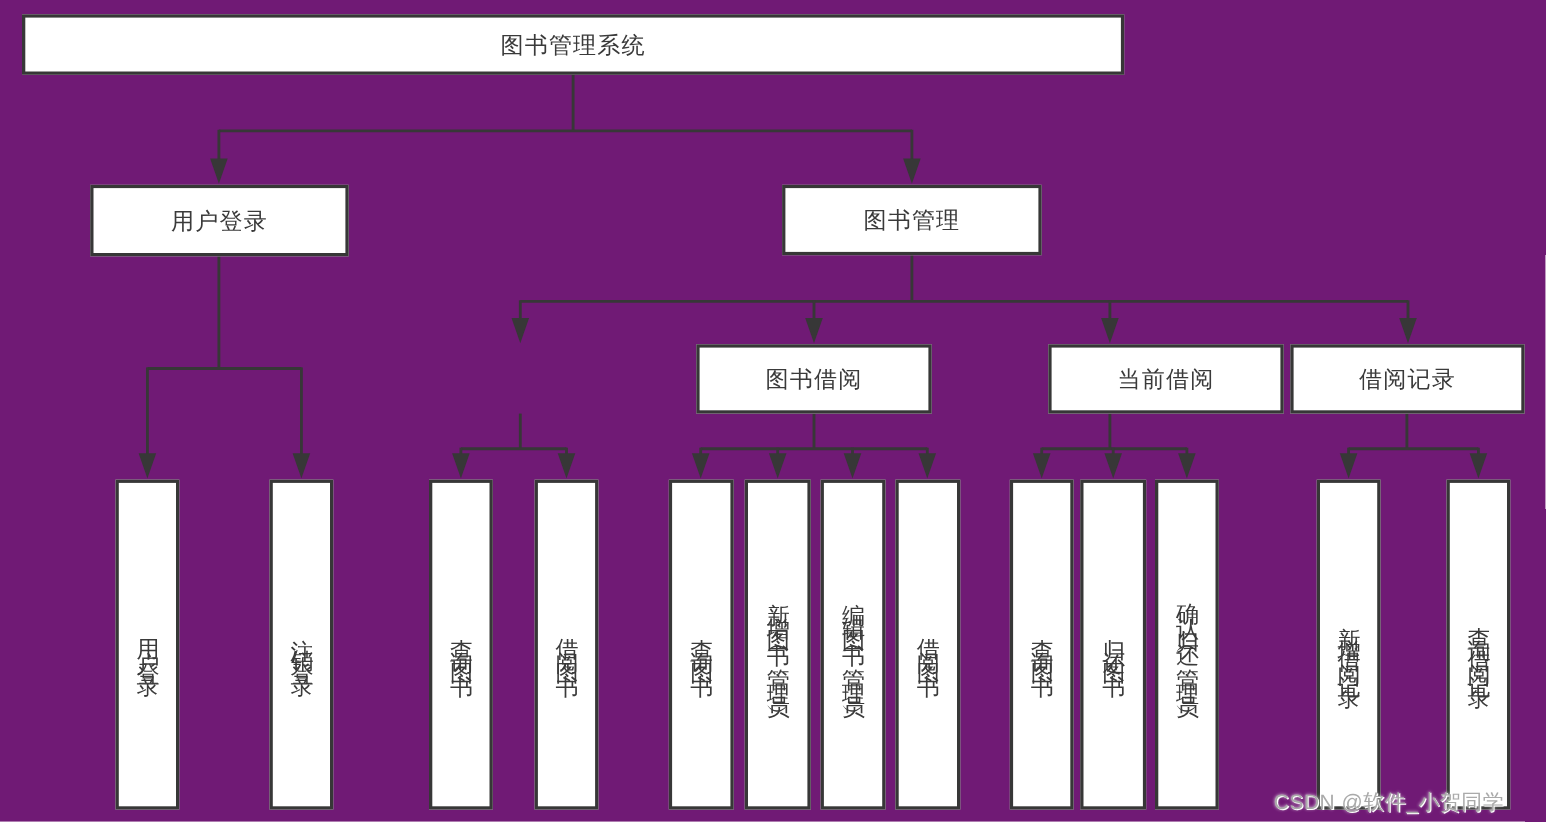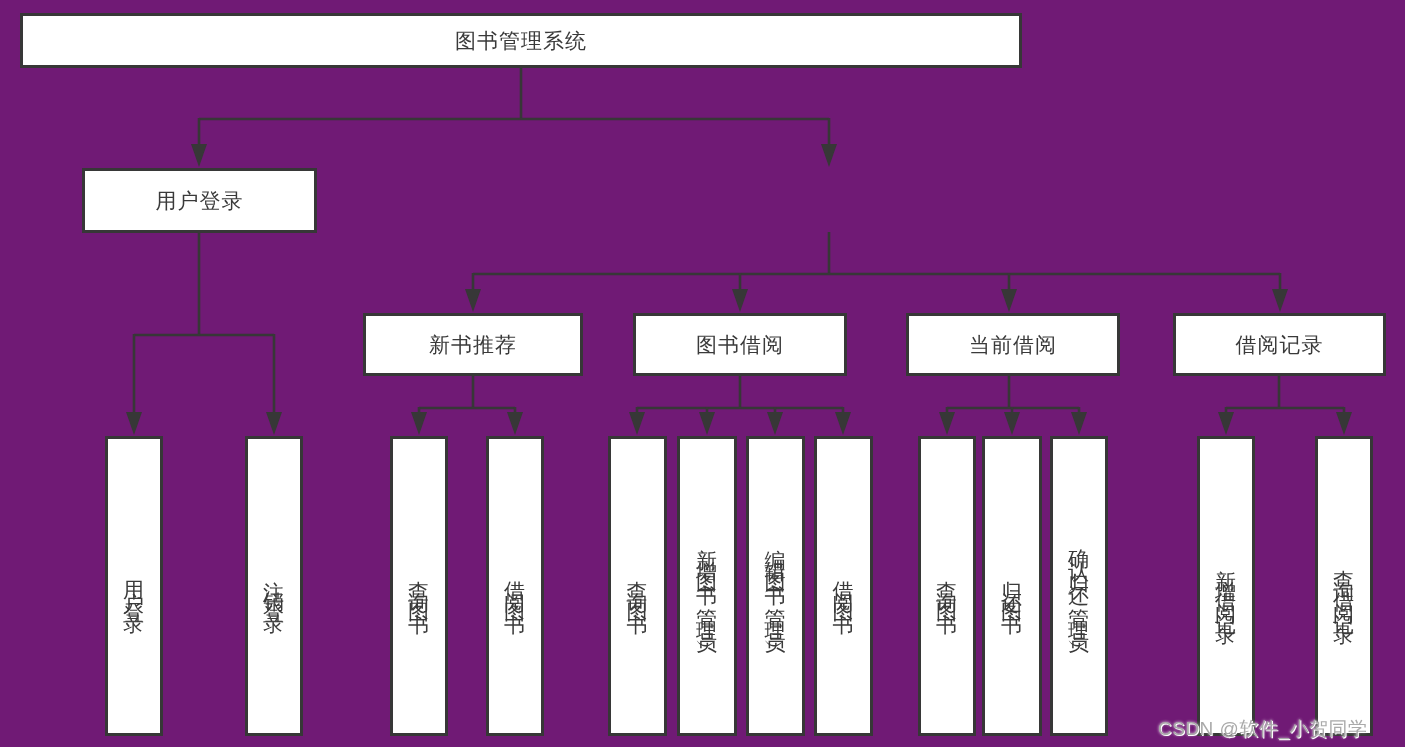--- a/index.html
+++ b/index.html
@@ -129,28 +129,28 @@
     </g>
   </svg>
 
   <div class="node" style="left:20px;top:13px;width:1002px;height:55px;">
     <span>图书管理系统</span>
   </div>
 
   <div class="node" style="left:82px;top:168px;width:235px;height:65px;">
     <span>用户登录</span>
   </div>
+  <div class="node" style="left:711px;top:168px;width:236px;height:64px;">
+    <span>图书管理</span>
+  </div>
 
-  <div class="node" style="left:363px;top:313px;width:220px;height:63px;">
-    <span>新书推荐</span>
-  </div>
   <div class="node" style="left:633px;top:313px;width:214px;height:63px;align-items:center;">
     <span>图书借阅</span>
   </div>
-  <div class="node" style="left:906px;top:313px;width:214px;height:63px;align-items:center;">
+  <div class="node" style="left:953px;top:313px;width:214px;height:63px;align-items:center;">
     <span>当前借阅</span>
   </div>
   <div class="node" style="left:1173px;top:313px;width:213px;height:63px;align-items:center;">
     <span>借阅记录</span>
   </div>
 
   <div class="leaf" style="left:105px;width:58px;">
     <span>用户登录</span>
   </div>
   <div class="leaf" style="left:245px;width:58px;">

